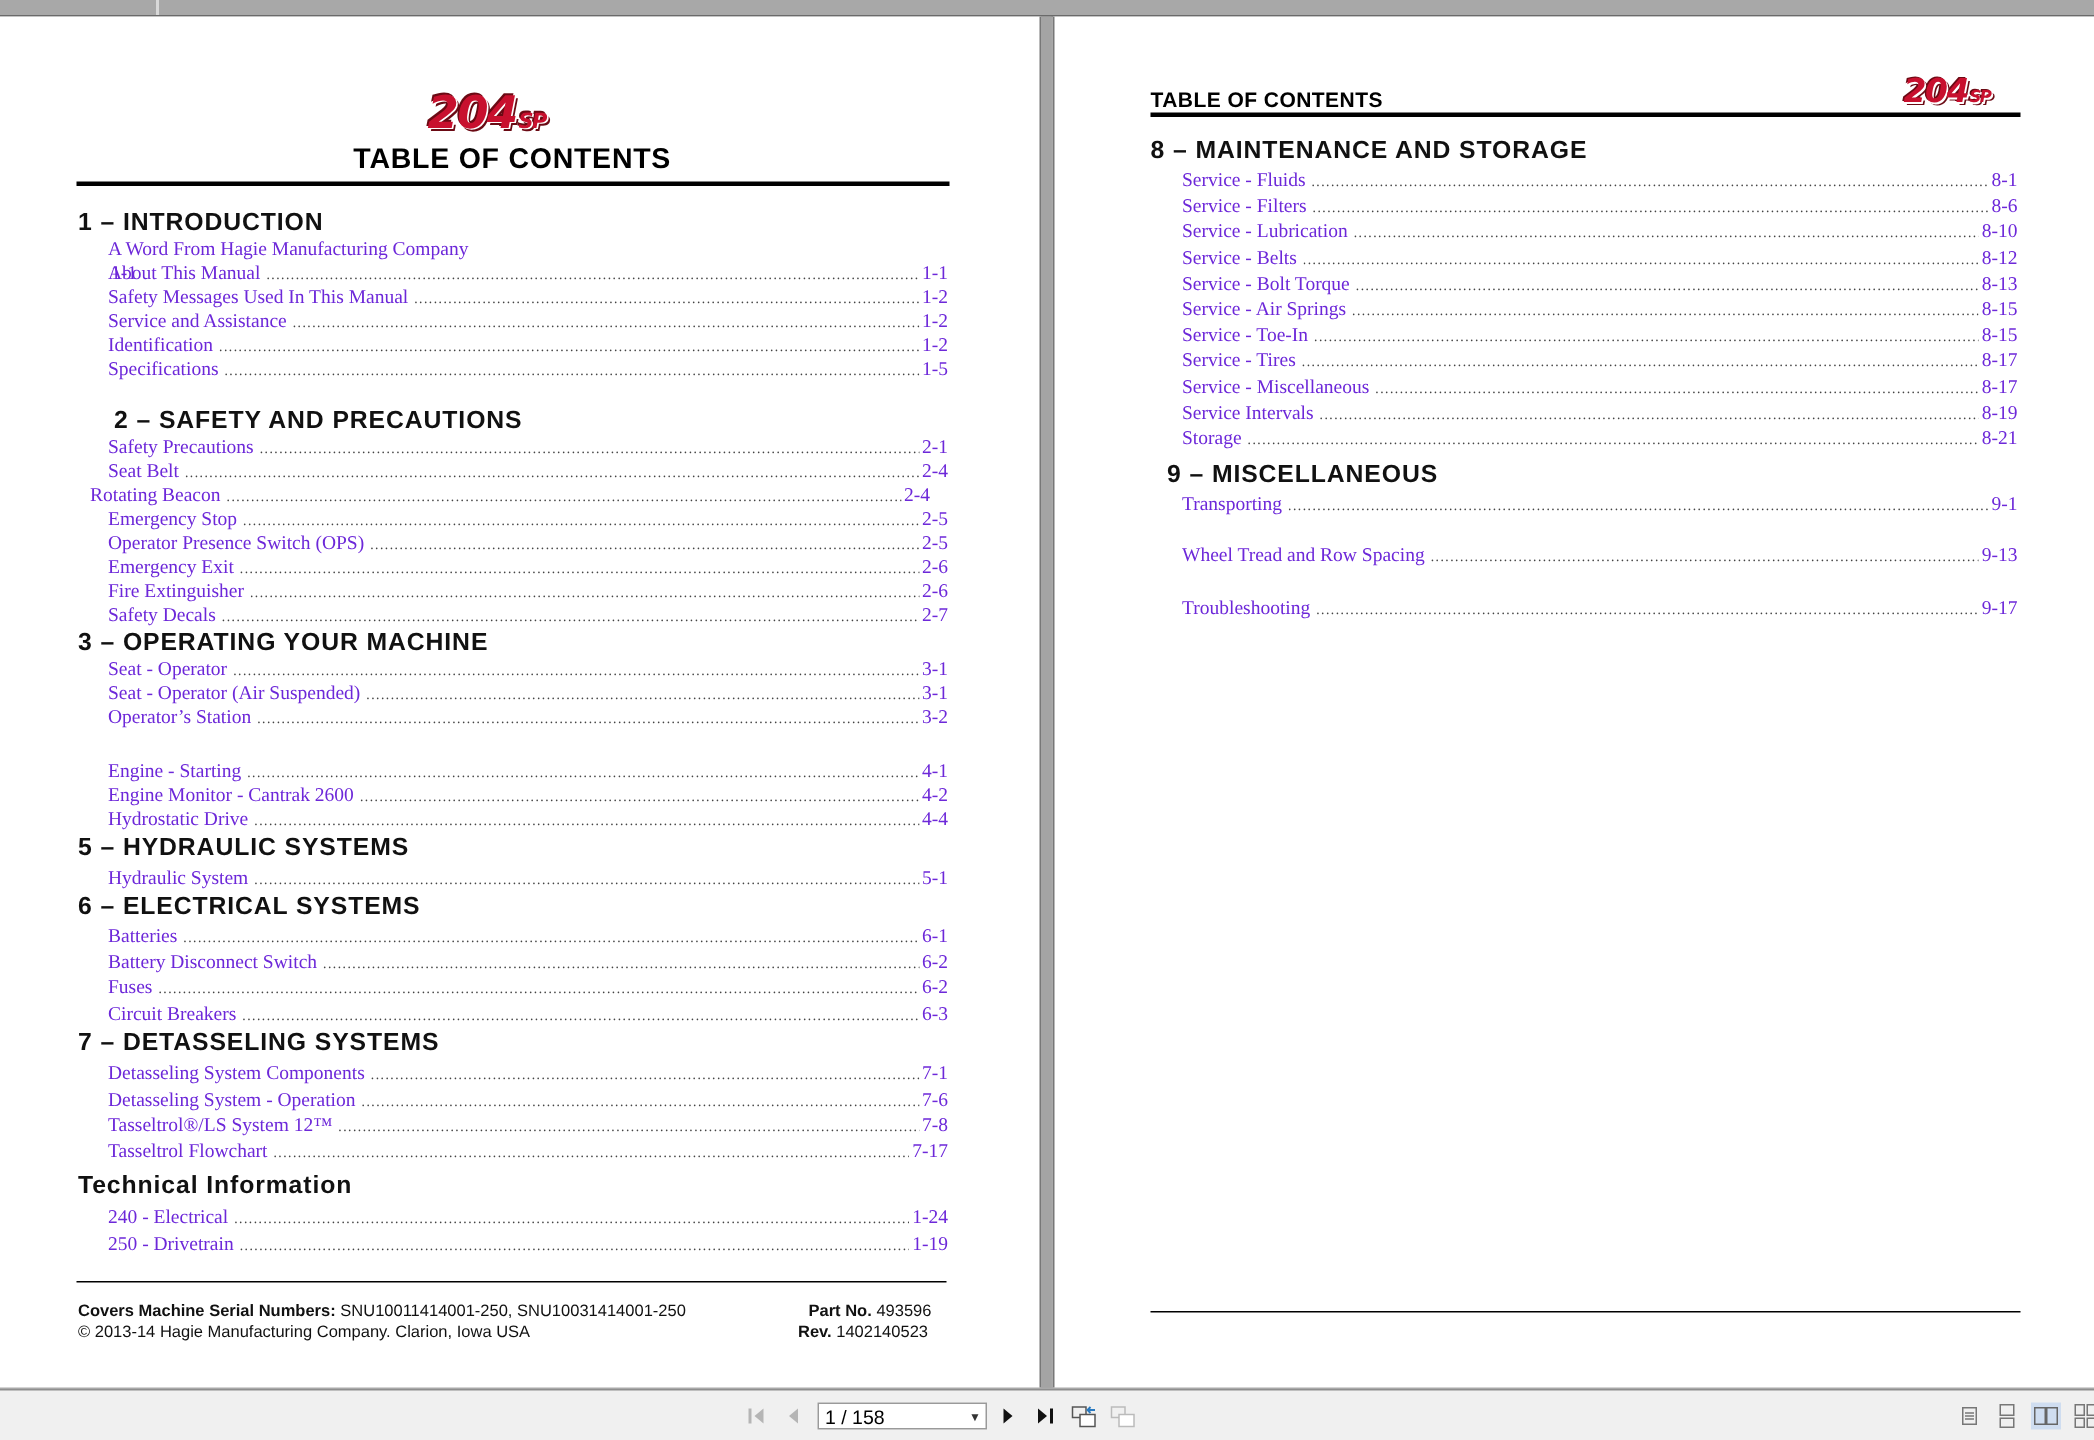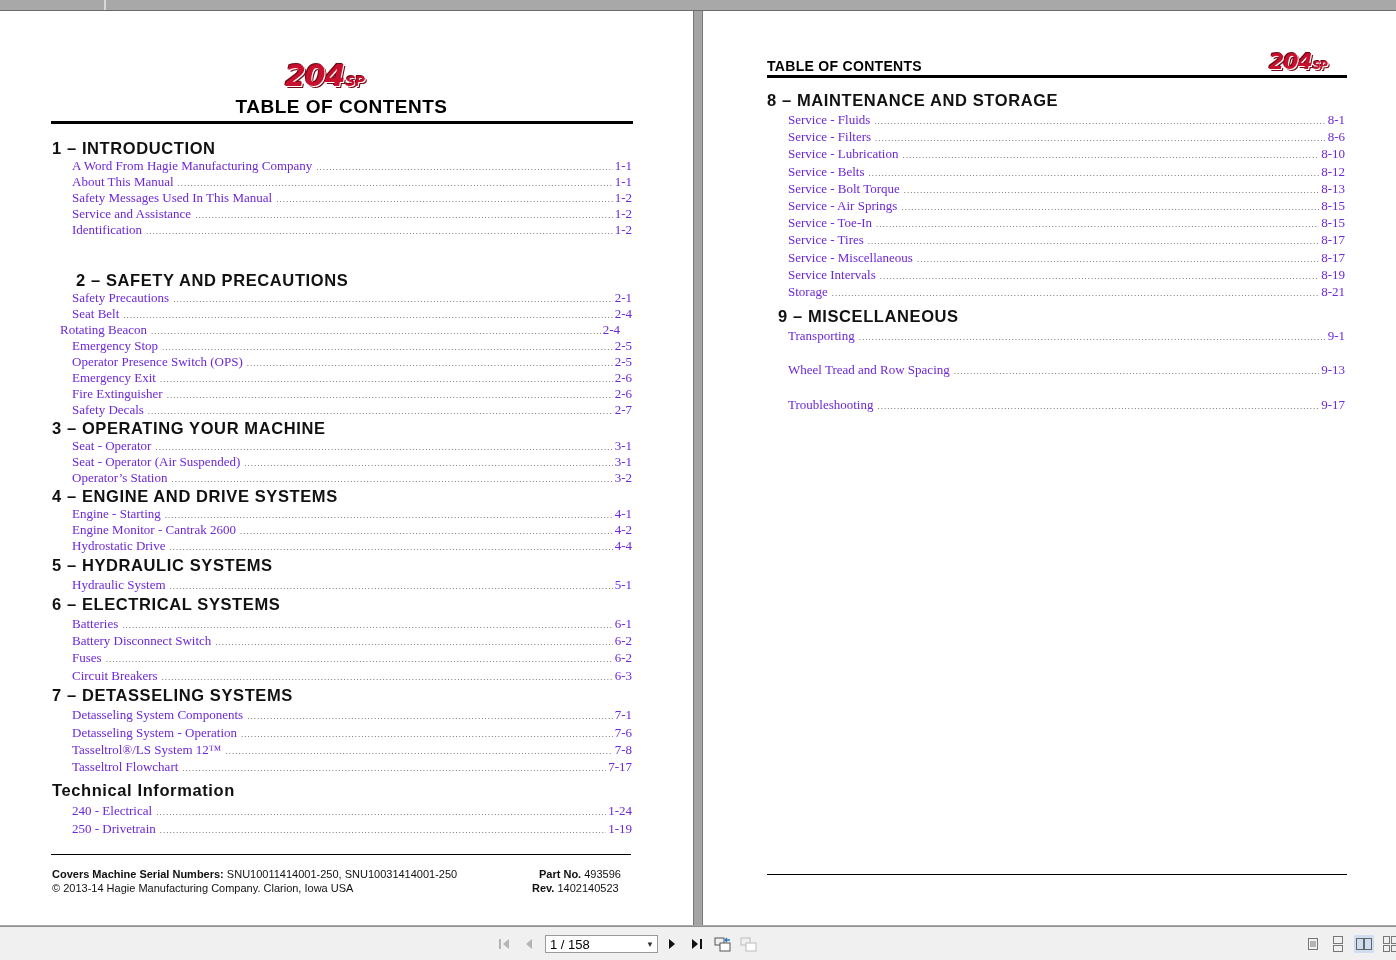--- a/index.html
+++ b/index.html
@@ -105,21 +105,21 @@
   <div class="footer" style="left:52px;top:857px">
     <b>Covers Machine Serial Numbers:</b> <span>SNU10011414001-250, SNU10031414001-250</span>
   </div>
   <div class="footer" style="left:52px;top:871px">© 2013-14 Hagie Manufacturing Company. Clarion, Iowa USA</div>
   <div class="footer" style="left:539px;top:857px">
     <b>Part No.</b> <span>493596</span>
   </div>
   <div class="footer" style="left:532px;top:871px">
     <b>Rev.</b> <span>1402140523</span>
   </div>
-<div class="entry" style="left: 72px; top: 147px; width: 560px;">
+<div class="entry" style="left: 72px; top: 147px; width: 560px; flex-direction: column;">
       <span class="t">A Word From Hagie Manufacturing Company</span>
       <span class="dots"></span>
       <span class="p">1-1</span>
     </div>
     <div class="entry" style="left: 72px; top: 163px; width: 560px;">
       <span class="t">About This Manual</span>
       <span class="dots"></span>
       <span class="p">1-1</span>
     </div>
     <div class="entry" style="left: 72px; top: 179px; width: 560px;">
@@ -129,20 +129,25 @@
     </div>
     <div class="entry" style="left: 72px; top: 195px; width: 560px;">
       <span class="t">Service and Assistance</span>
       <span class="dots"></span>
       <span class="p">1-2</span>
     </div>
     <div class="entry" style="left: 72px; top: 211px; width: 560px;">
       <span class="t">Identification</span>
       <span class="dots"></span>
       <span class="p">1-2</span>
+    </div>
+    <div class="entry" style="left: 72px; top: 227px; width: 560px;">
+      <span class="t">Specifications</span>
+      <span class="dots"></span>
+      <span class="p">1-5</span>
     </div>
     <div class="section-h" style="left: 52px; top: 260px; margin-left: 24px;">2 – SAFETY AND PRECAUTIONS</div>
     <div class="entry" style="left: 72px; top: 279px; width: 560px;">
       <span class="t">Safety Precautions</span>
       <span class="dots"></span>
       <span class="p">2-1</span>
     </div>
     <div class="entry" style="left: 72px; top: 295px; width: 560px;">
       <span class="t">Seat Belt</span>
       <span class="dots"></span>
@@ -187,21 +192,20 @@
     <div class="entry" style="left: 72px; top: 443px; width: 560px;">
       <span class="t">Seat - Operator (Air Suspended)</span>
       <span class="dots"></span>
       <span class="p">3-1</span>
     </div>
     <div class="entry" style="left: 72px; top: 459px; width: 560px;">
       <span class="t">Operator’s Station</span>
       <span class="dots"></span>
       <span class="p">3-2</span>
     </div>
-    <div class="section-h" style="left: 52px; top: 476px;">4 – ENGINE AND DRIVE SYSTEMS</div>
     <div class="entry" style="left: 72px; top: 495px; width: 560px;">
       <span class="t">Engine - Starting</span>
       <span class="dots"></span>
       <span class="p">4-1</span>
     </div>
     <div class="entry" style="left: 72px; top: 511px; width: 560px;">
       <span class="t">Engine Monitor - Cantrak 2600</span>
       <span class="dots"></span>
       <span class="p">4-2</span>
     </div>

